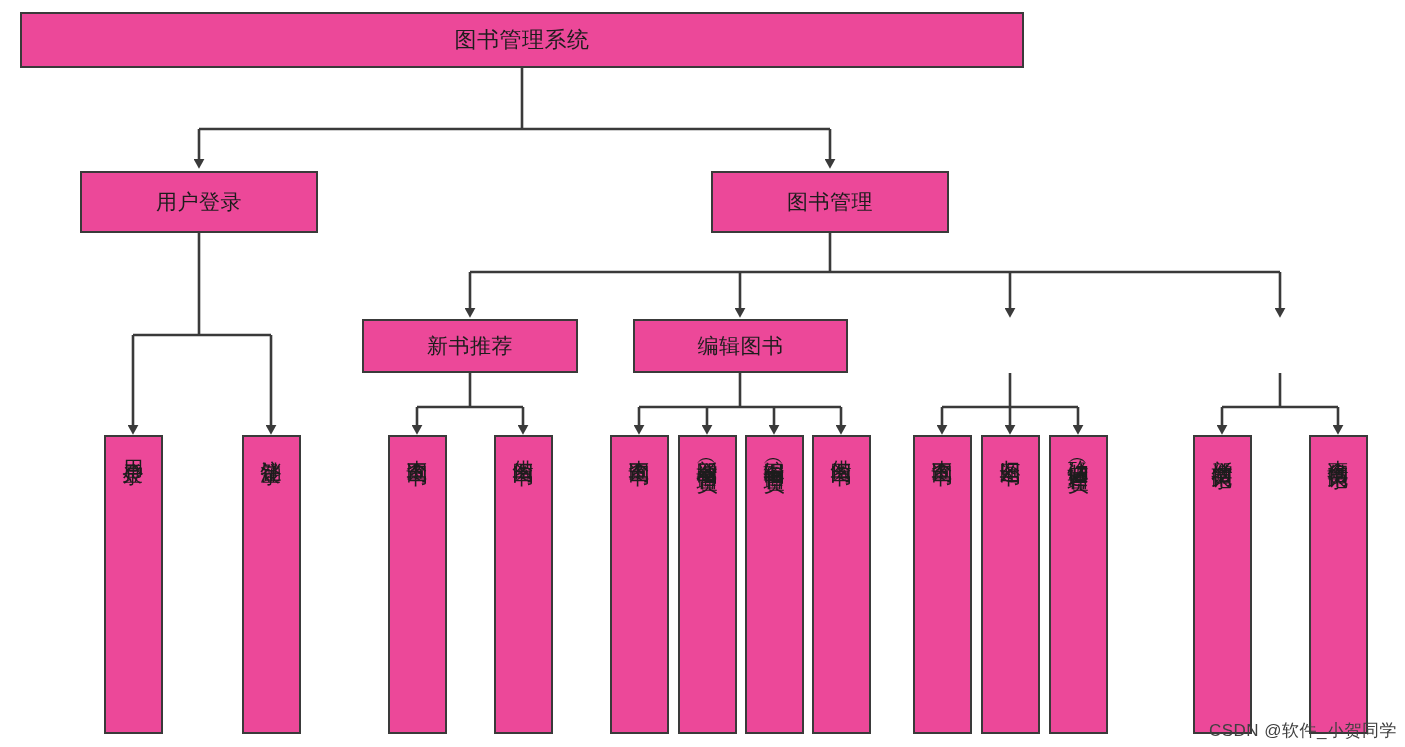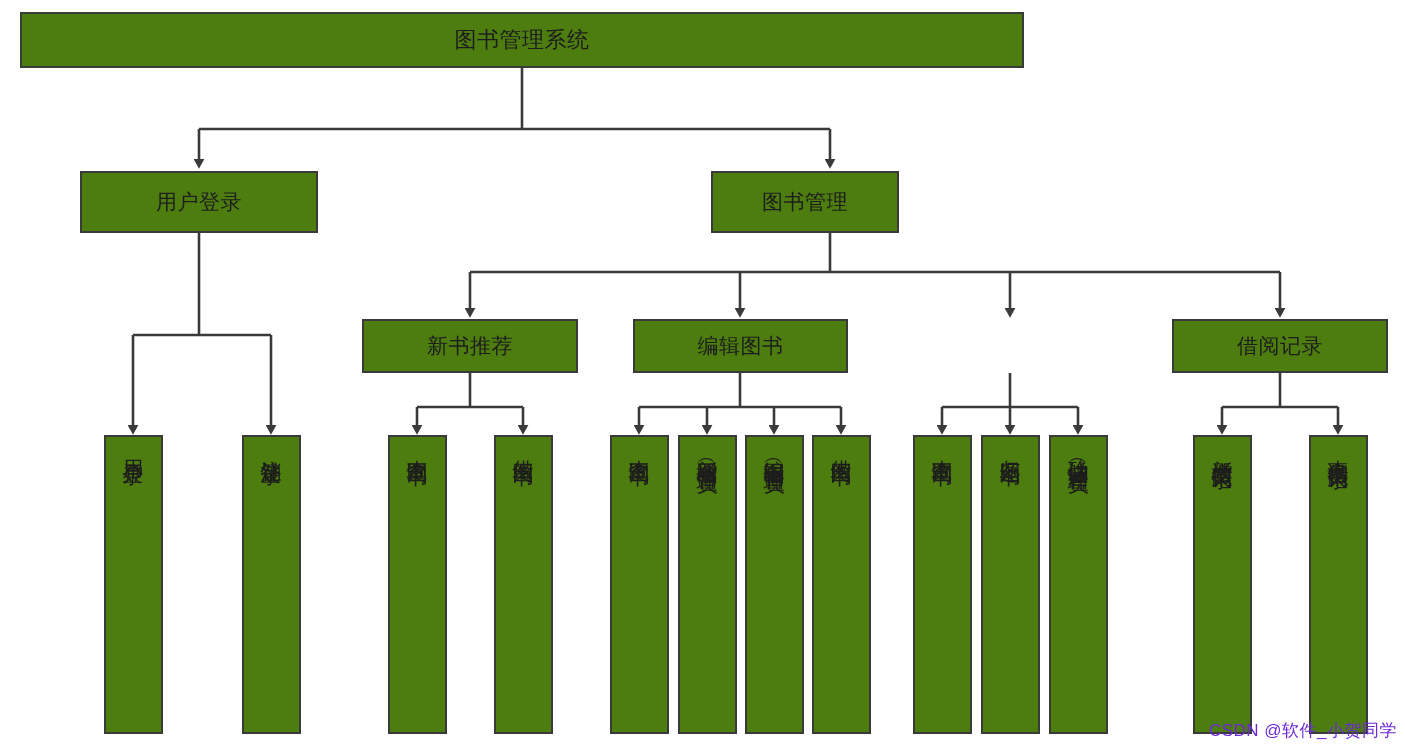--- a/index.html
+++ b/index.html
@@ -23,21 +23,21 @@
     left: 0;
     top: 0;
     width: 1405px;
     height: 747px;
     pointer-events: none;
   }
   .node {
     position: absolute;
     box-sizing: border-box;
     border: 2.5px solid #3a3a3a;
-    background: #4d7c0f;
+    background: #ec4899;
     display: flex;
     align-items: center;
     justify-content: center;
     text-align: center;
     color: #1d1d1d;
     line-height: 1.18;
   }
   .node .label {
     display: block;
     white-space: pre-line;
@@ -63,21 +63,21 @@
     font-size: 21px;
     letter-spacing: 2px;
     line-height: 1.1;
     white-space: nowrap;
   }
   .watermark {
     position: absolute;
     right: 8px;
     bottom: 5px;
     font-size: 17px;
-    color: #6d28d9;
+    color: #404040;
     letter-spacing: 0.5px;
     white-space: nowrap;
     user-select: none;
   }
 </style>
 </head>
 <body>
 
 <div id="canvas">
 
@@ -132,36 +132,33 @@
   </svg>
 
   <div class="node title horiz" style="left:20px; top:12px; width:1004px; height:56px;">
     <span class="label">图书管理系统</span>
   </div>
 
   <div class="node horiz" style="left:80px; top:171px; width:238px; height:62px;">
     <span class="label">用户登录</span>
   </div>
 
-  <div class="node horiz" style="left:711px; top:171px; width:188px; height:62px;">
+  <div class="node horiz" style="left:711px; top:171px; width:238px; height:62px;">
     <span class="label">图书管理</span>
   </div>
 
   <div class="node horiz" style="left:362px; top:319px; width:216px; height:54px;">
     <span class="label">新书推荐</span>
   </div>
 
   <div class="node horiz" style="left:633px; top:319px; width:215px; height:54px;">
     <span class="label">编辑图书</span>
   </div>
 
 
-  <div class="node horiz" style="left:1172px; top:319px; width:216px; height:54px;">
-    <span class="label">借阅记录</span>
-  </div>
 
   <div class="node vert" style="left:104px; top:435px; width:59px; height:299px;">
     <span class="label">用户登录</span>
   </div>
 
   <div class="node vert" style="left:242px; top:435px; width:59px; height:299px;">
     <span class="label">注销登录</span>
   </div>
 
   <div class="node vert" style="left:388px; top:435px; width:59px; height:299px;">

